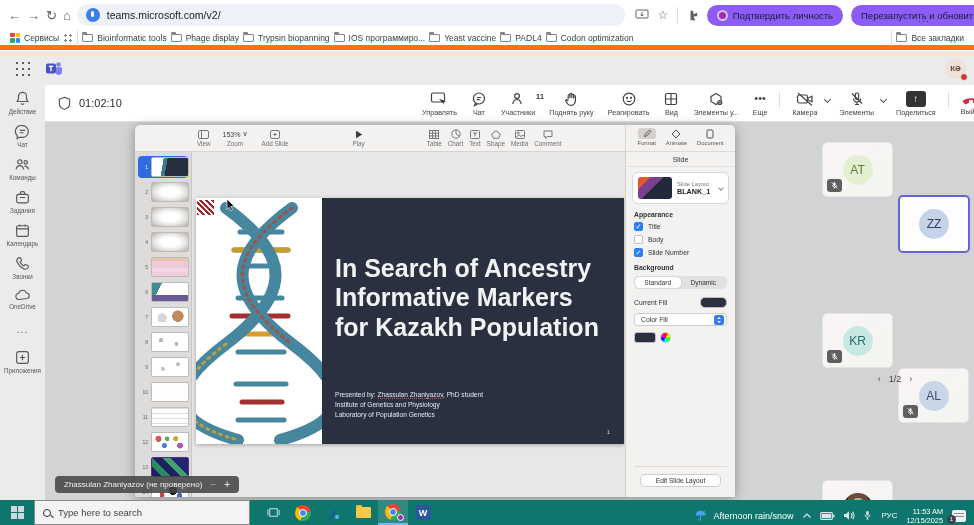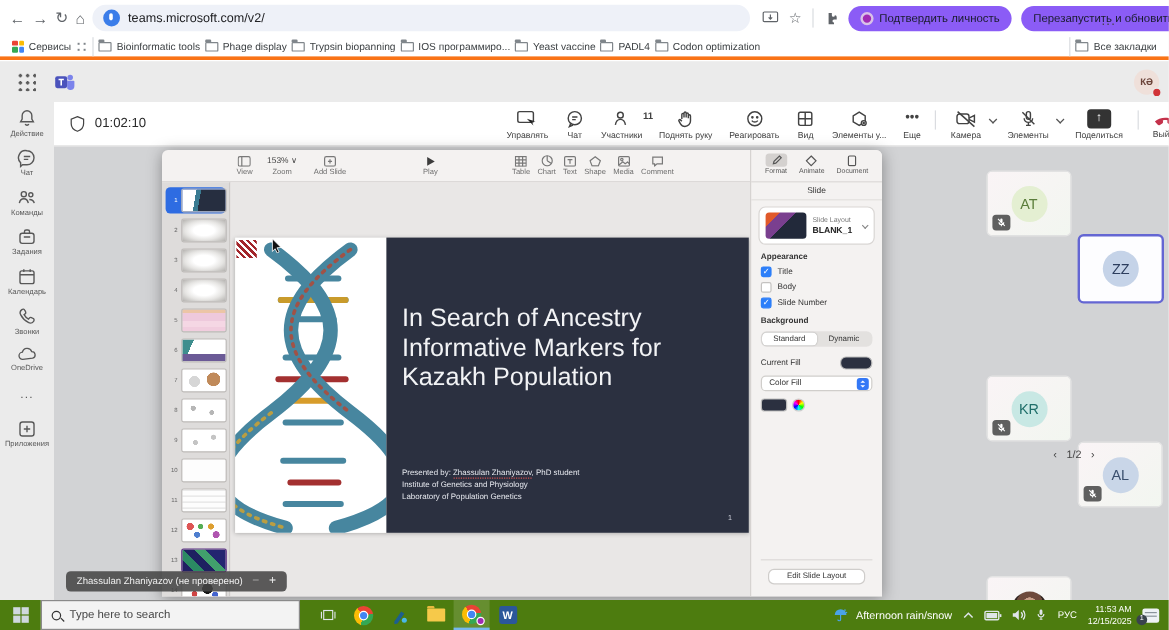--- a/index.html
+++ b/index.html
@@ -13,21 +13,21 @@
   .addr-bar{left:0;top:0;width:974px;height:30px;background:#fff;display:flex;align-items:center;padding:0 8px;gap:6px}
   .nav-glyph{color:#5f6368;font-size:13px;width:20px;text-align:center;cursor:pointer}
   .url-pill{flex:0 0 548px;height:22px;background:#eef1f8;border-radius:11px;display:flex;align-items:center;gap:7px;padding:0 9px}
   .mic-dot{width:14px;height:14px;border-radius:50%;background:#3b7de9;position:relative}
   .mic-dot::after{content:"";position:absolute;left:5.5px;top:3px;width:3px;height:6px;border-radius:2px;background:#fff}
   .url-text{font-size:10.5px;color:#202124}
   .addr-right{display:flex;align-items:center;gap:8px;margin-left:4px}
   .chip{height:21px;background:#8b5cf6;border-radius:11px;display:flex;align-items:center;gap:5px;padding:0 10px;font-size:9.5px;color:#1a1c2e;white-space:nowrap}
   .chip .pdot{width:11px;height:11px;border-radius:50%;background:#a12bb5;border:2px solid #d9c1e8}
   .vsep{width:1px;height:16px;background:#dadce0}
-  .bm-bar{left:0;top:30px;width:974px;height:20px;background:#fff;border-bottom:3px solid #f97316;display:flex;align-items:center;padding:0 10px;gap:4px;font-size:8.5px;color:#3c4043}
+  .bm-bar{left:0;top:30px;width:974px;height:20px;background:#fff;border-bottom:5px solid #f97316;display:flex;align-items:center;padding:0 10px;gap:4px;font-size:8.5px;color:#3c4043}
   .bm-item{display:flex;align-items:center;gap:4px;white-space:nowrap;cursor:pointer}
   .folder-ic{width:11px;height:8px;border:1px solid #80868b;border-radius:1px;position:relative}
   .folder-ic::before{content:"";position:absolute;left:-1px;top:-3px;width:5px;height:2px;background:#80868b;border-radius:1px 1px 0 0}
   .srv-grid{width:10px;height:10px;display:grid;grid-template-columns:1fr 1fr;gap:1px}
   .srv-grid span{border-radius:1px}
   .gray-grid{width:10px;height:10px;background-image:radial-gradient(#80868b 1.1px,transparent 1.2px);background-size:5px 5px}
   .bm-spacer{flex:1}
 
   
   .t-header{left:0;top:51px;width:974px;height:34px;background:#ebebeb;display:flex;align-items:center}
@@ -85,21 +85,21 @@
   .tv10{background:#fdfdfd}
   .tv11{background:#fdfdfd;background-image:linear-gradient(#ddd 1px,transparent 1px);background-size:100% 5px}
   .tv12{background:#fff;background-image:radial-gradient(circle at 18% 32%,#dd5555 0 9%,transparent 10%),radial-gradient(circle at 42% 32%,#55ad55 0 9%,transparent 10%),radial-gradient(circle at 66% 32%,#dd9f30 0 9%,transparent 10%),radial-gradient(circle at 34% 70%,#4f7fcf 0 9%,transparent 10%),radial-gradient(circle at 78% 70%,#b055b0 0 9%,transparent 10%)}
   .tv13{background:linear-gradient(45deg,#201f63 0 18%,#2b8a63 18% 34%,#1e2060 34% 52%,#41a06c 52% 68%,#232570 68%);border-color:#5a2d82}
   .tv14{background:#fff;background-image:radial-gradient(circle at 58% 42%,#161616 0 18%,transparent 19%),radial-gradient(circle at 28% 66%,#cf4444 0 8%,transparent 9%),radial-gradient(circle at 76% 70%,#4464cf 0 8%,transparent 9%)}
   .kn-canvas{position:absolute;left:57px;top:27px;width:433px;height:345px;background:#e9e7e6}
   .slide{position:absolute;left:4px;top:46px;width:428px;height:246px;box-shadow:0 1px 4px rgba(0,0,0,.3);display:flex}
   .slide-left{width:126px;height:246px;background:#fff;position:relative}
   .ornament{position:absolute;left:1px;top:2px;width:17px;height:15px;background:repeating-linear-gradient(45deg,#a2252a 0 2px,#fff 2px 4px)}
   .slide-right{width:302px;height:246px;background:#2b3040;position:relative}
-  .slide-title{position:absolute;left:13px;top:56px;width:264px;font-size:21px;line-height:1.17;color:#f2f3f5;font-weight:400}
+  .slide-title{position:absolute;left:13px;top:56px;width:264px;font-size:25px;line-height:1.17;color:#f2f3f5;font-weight:700}
   .presenter{position:absolute;left:13px;top:192px;font-size:6.6px;line-height:1.5;color:#e6e8ee}
   .presenter .pname{border-bottom:1px dotted #d05050}
   .slide-num{position:absolute;right:14px;bottom:9px;font-size:6px;color:#c9ccd6}
   .cursor-arrow{position:absolute;left:30px;top:0}
 
   
   .kn-insp{position:absolute;left:490px;top:0;width:110px;height:372px;background:#f4f2f1;border-left:1px solid #d6d3d1}
   .insp-tabs{display:flex;justify-content:center;gap:10px;padding-top:3px;height:27px;border-bottom:1px solid #ddd9d7}
   .insp-tab{display:flex;flex-direction:column;align-items:center;gap:1px;cursor:pointer}
   .insp-tab .tic{width:18px;height:11px;border-radius:3px;display:flex;align-items:center;justify-content:center}
@@ -147,21 +147,21 @@
   .circ{border-radius:50%;display:flex;align-items:center;justify-content:center;font-weight:400}
   .circ.sm{width:30px;height:30px;font-size:12px}
   .c-at{background:#e4efd2;color:#5a7d3a}.c-zz{background:#c5d3e8;color:#2d3e5e}
   .c-kr{background:#c8e8e4;color:#1f6f6a}.c-al{background:#c9d6e8;color:#3a4f6e}
   .photo{background:radial-gradient(circle at 50% 36%,#c9a08a 0 24%,#6e4a3c 25% 46%,#2e2320 47% 100%)}
   .micoff{position:absolute;left:4px;bottom:4px;width:15px;height:13px;background:#5f5f5f;border-radius:3px;display:flex;align-items:center;justify-content:center}
   .pager{left:845px;top:374px;width:100px;display:flex;align-items:center;justify-content:center;gap:8px;font-size:9px;color:#444}
   .pager span{cursor:pointer}
 
   
-  .taskbar{left:0;top:500px;width:974px;height:25px;background:#4d7c0f;display:flex;align-items:center;z-index:10}
+  .taskbar{left:0;top:500px;width:974px;height:25px;background:#0f766e;display:flex;align-items:flex-end;z-index:10}
   .start{width:34px;height:25px;display:flex;align-items:center;justify-content:center;cursor:pointer}
   .win-ic{width:13px;height:13px;display:grid;grid-template-columns:1fr 1fr;gap:1px}
   .win-ic span{background:#cfd8de}
   .tb-search{width:216px;height:25px;background:#f3f3f3;border:1px solid #8a8a8a;display:flex;align-items:center;gap:7px;padding:0 8px;cursor:text}
   .tb-search .mag{border-color:#333}.tb-search .mag::after{background:#333}
   .tb-search span{font-size:9.5px;color:#444}
   .tb-icons{display:flex;align-items:center;margin-left:8px}
   .tb-btn{width:30px;height:25px;display:flex;align-items:center;justify-content:center;cursor:pointer;position:relative}
   .tb-btn.hl{background:rgba(255,255,255,.14);border-bottom:2px solid #76b9ed}
   .chrome{width:16px;height:16px;border-radius:50%;background:conic-gradient(from -40deg,#ea4335 0 33%,#34a853 33% 66%,#fbbc05 66% 100%);position:relative}

